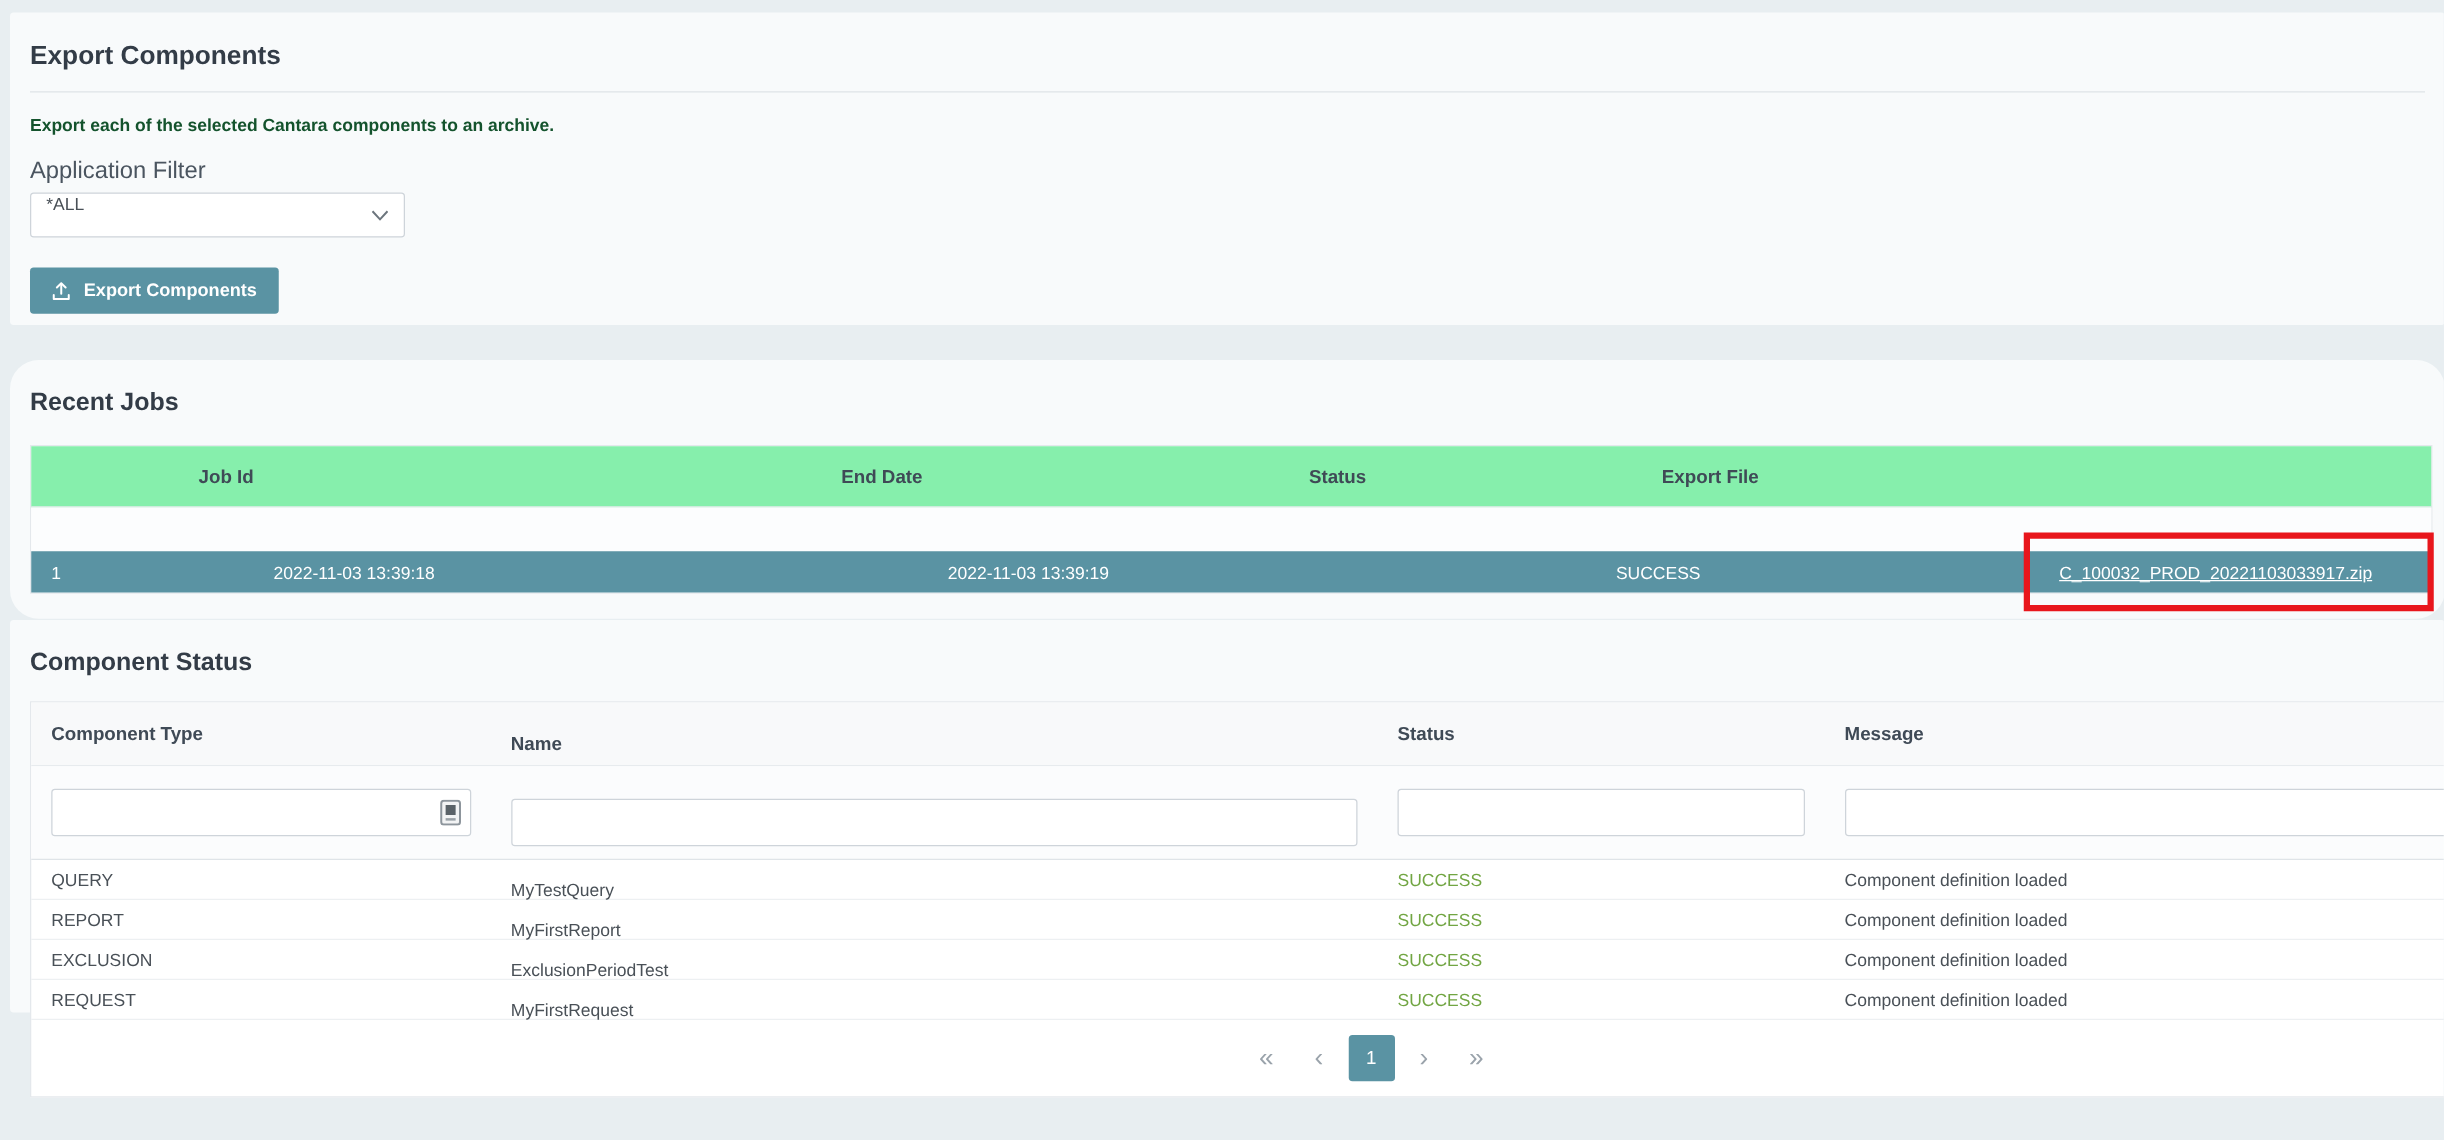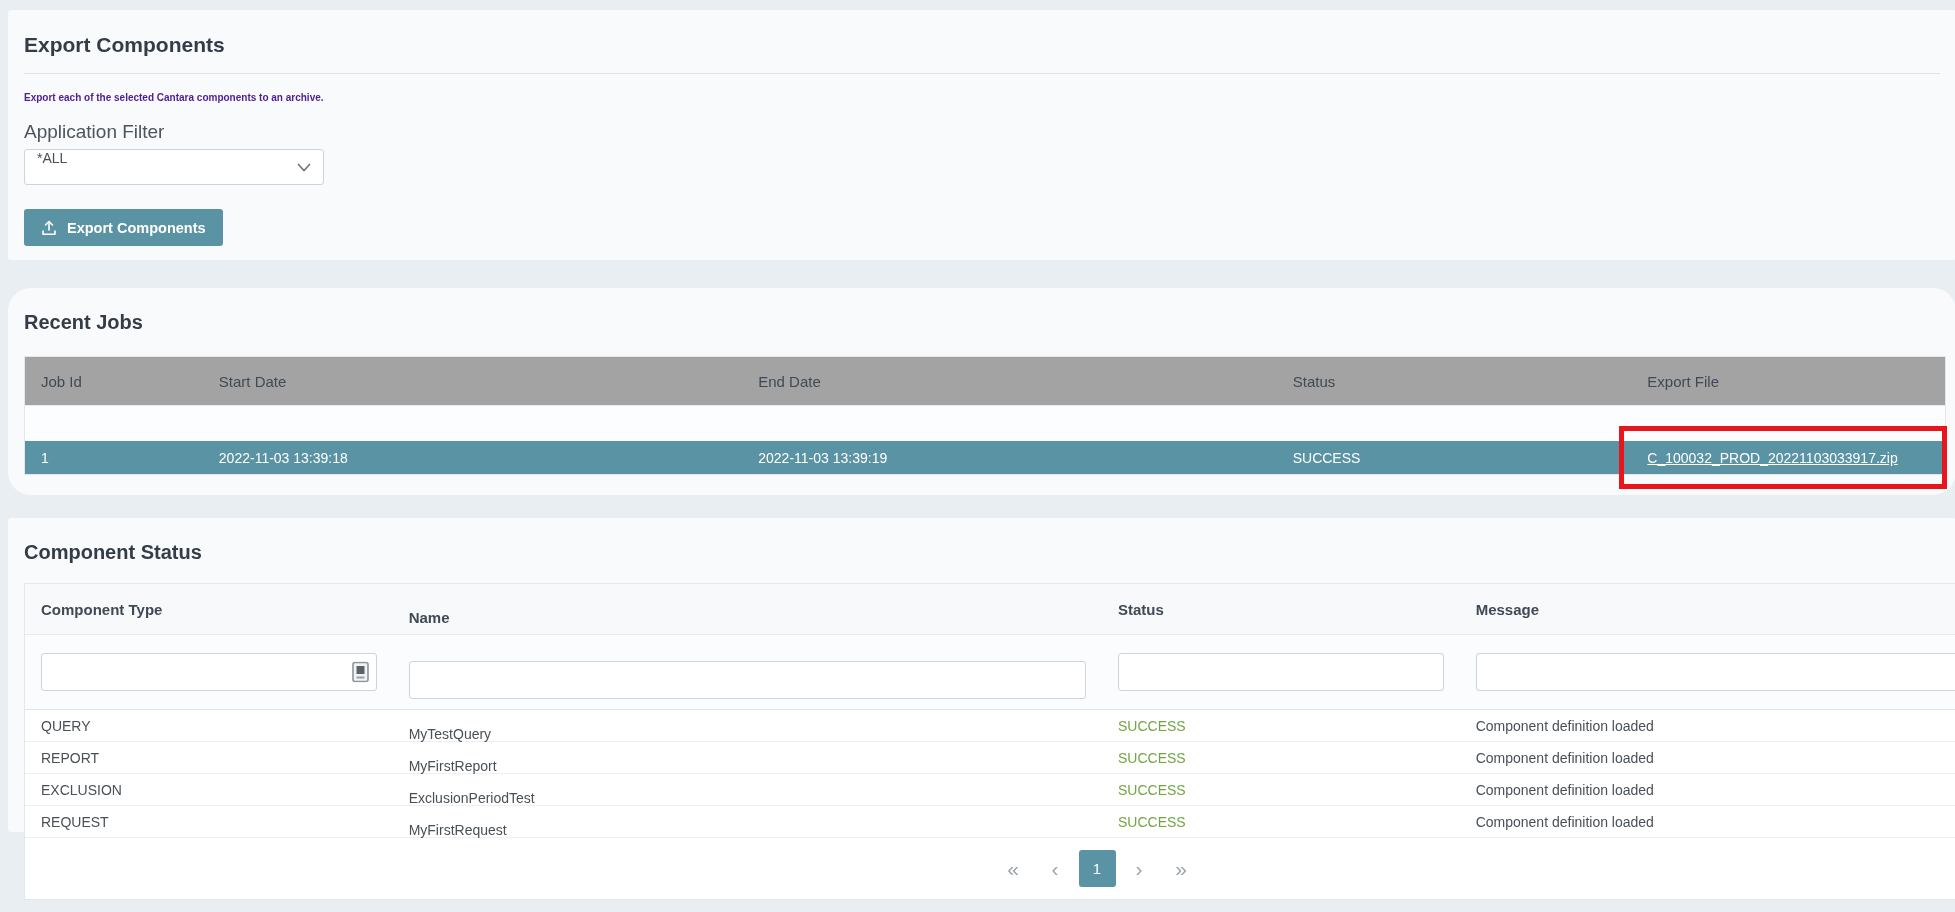--- a/index.html
+++ b/index.html
@@ -8,26 +8,26 @@
     background:#e8eef1;
     font-family:"Liberation Sans","DejaVu Sans",sans-serif;
     color:#495057;
   }
   .card{
     position:absolute;left:8px;width:1948px;box-sizing:border-box;
     background:#f8fafb;border-radius:3px;padding:16px 16px 0;
   }
   #card-export{top:10px;height:250px;}
   #card-jobs{top:288px;height:207px;border-radius:23px;}
-  #card-status{top:518px;height:314px;overflow:visible;}
+  #card-status{top:496px;height:314px;overflow:visible;}
 
   .card-title{margin:6px 0 0;font-size:20px;line-height:24px;font-weight:700;color:#333c47;}
   #card-export .card-title{font-size:21px;line-height:25px;}
   .divider{margin-top:16px;border-top:1px solid #dee3e7;height:0;}
-  .desc{margin-top:18px;font-size:10px;font-weight:700;color:#4c1d95;}
+  .desc{margin-top:18px;font-size:14px;font-weight:700;color:#14532d;}
   .field-label{margin-top:18px;font-size:19px;color:#4b5560;}
 
   .select{
     margin-top:6px;width:300px;height:36px;box-sizing:border-box;
     background:#fff;border:1px solid #ced4da;border-radius:3px;
     display:flex;padding:0 12px;font-size:14px;color:#495057;
     cursor:pointer;
   }
   .select .chev{margin-left:auto;display:flex;align-items:center;}
 
@@ -41,22 +41,22 @@
   
   .tbl{background:#fff;border:1px solid #e4e8ec;box-sizing:border-box;}
   .rj-wrap{position:relative;margin-top:22px;width:1922px;}
   .rj-tbl{width:1922px;}
   .row{display:flex;align-items:center;box-sizing:border-box;}
   .cell{box-sizing:border-box;padding-left:16px;overflow:hidden;white-space:nowrap;}
 
   .rj-c0{width:178px;} .rj-c1{width:540px;} .rj-c2{width:535px;}
   .rj-c3{width:355px;} .rj-c4{width:314px;}
 
-  .thead{height:49px;background:#a3a3a3;border-bottom:1px solid #e7ebee;
-         font-size:15px;font-weight:400;color:#3f4a56;}
+  .thead{height:49px;background:#86efac;border-bottom:1px solid #e7ebee;
+         font-size:15px;font-weight:700;color:#3f4a56;text-align:right;}
   .spacer-row{height:35px;background:#fcfdfe;}
   .sel-row{height:33px;background:#5a93a3;color:#fff;font-size:14px;}
   .sel-row a{color:#fff;text-decoration:underline;text-align:right;}
 
   .hl-box{position:absolute;left:1595px;top:70px;width:328px;height:63px;
           border:5px solid #e8161c;box-sizing:border-box;pointer-events:none;}
 
   .cs-tbl{margin-top:19px;width:2146px;}
   .cs-c0{width:368px;} .cs-c1{width:710px;margin-top:16px;} .cs-c2{width:358px;} .cs-c3{width:710px;}
   .cs-head{height:51px;background:#f8f9fa;border-bottom:1px solid #e7ebee;
@@ -104,21 +104,20 @@
     <span>Export Components</span>
   </button>
 </section>
 
 <section class="card" id="card-jobs">
   <h2 class="card-title">Recent Jobs</h2>
   <div class="rj-wrap">
     <div class="tbl rj-tbl">
       <div class="row thead">
         <div class="cell rj-c0">Job Id</div>
-        <div class="cell rj-c1">Start Date</div>
         <div class="cell rj-c2">End Date</div>
         <div class="cell rj-c3">Status</div>
         <div class="cell rj-c4">Export File</div>
       </div>
       <div class="row spacer-row"></div>
       <div class="row sel-row">
         <div class="cell rj-c0">1</div>
         <div class="cell rj-c1">2022-11-03 13:39:18</div>
         <div class="cell rj-c2">2022-11-03 13:39:19</div>
         <div class="cell rj-c3">SUCCESS</div>

